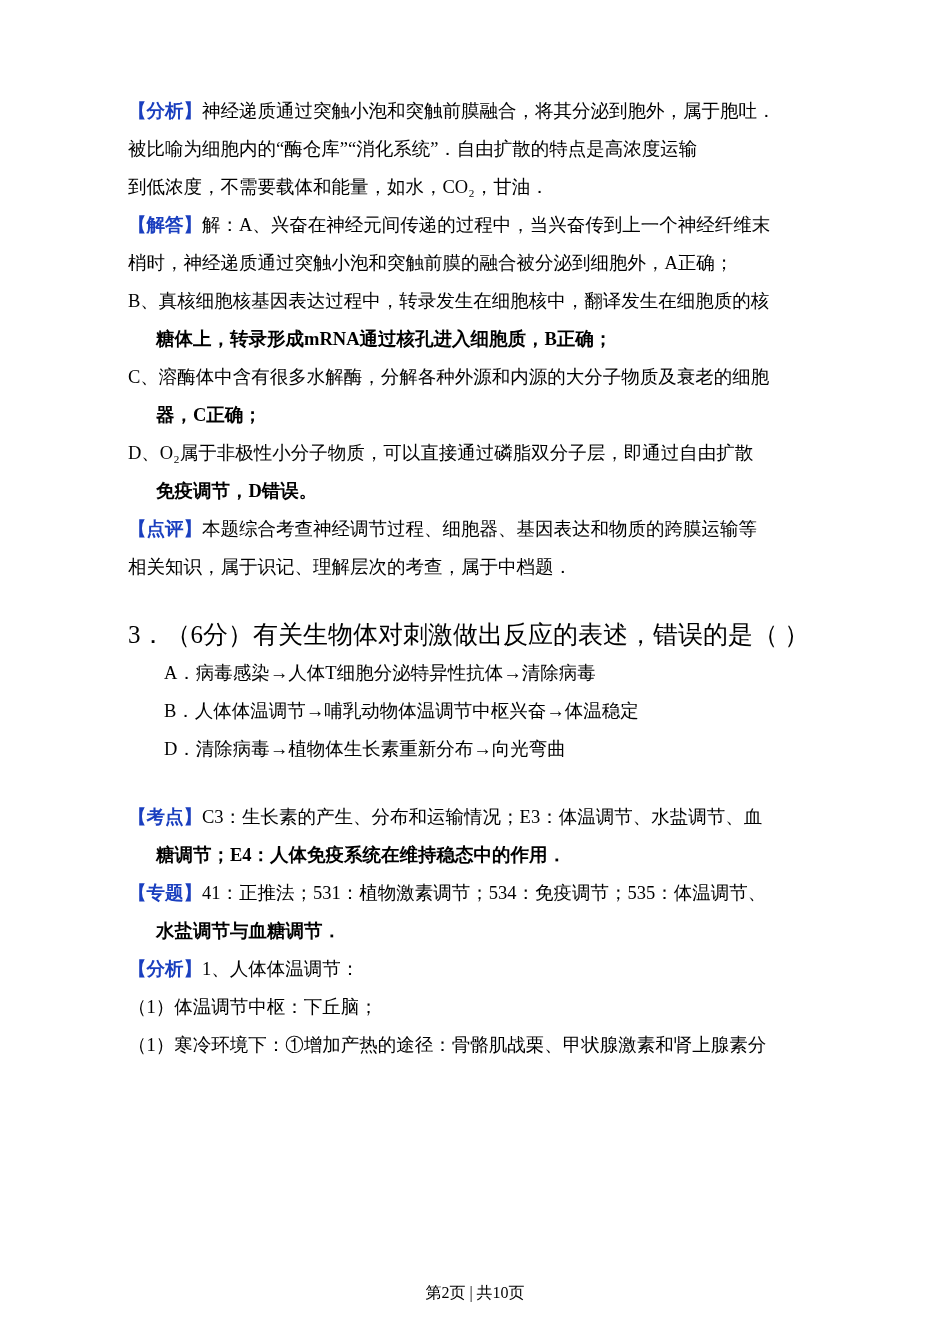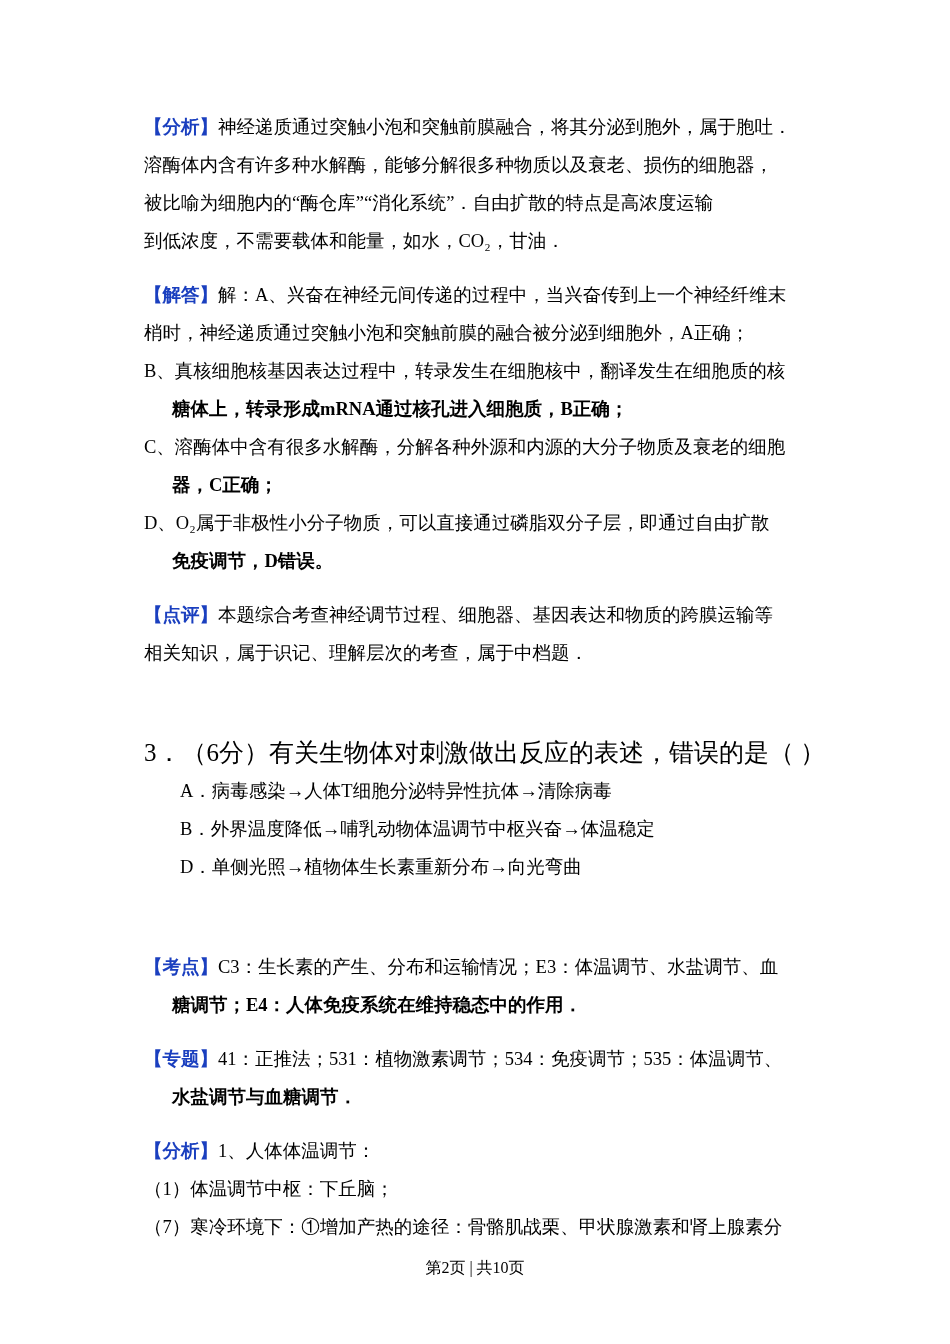--- a/index.html
+++ b/index.html
@@ -16,60 +16,59 @@
     overflow: hidden;
   }
   .page {
     position: relative;
     width: 950px;
     height: 1344px;
     box-sizing: border-box;
     padding: 92px 128px 0 128px;
   }
   .blk {
-    margin: 16px;
+    margin: 0;
     padding: 0;
   }
   .line {
     font-size: 18.5px;
     line-height: 38px;
     white-space: nowrap;
   }
   .indent1 { padding-left: 0; }
   .indent2 { padding-left: 28px; font-weight: bold; }
   .tag {
     color: #1a3fbf;
     font-weight: bold;
   }
   .gap-md { height: 30px; }
   .qnum {
     font-size: 25px;
   }
   .footer {
     position: absolute;
     left: 0;
-    bottom: 65px;
+    bottom: 40px;
     width: 950px;
     text-align: center;
     font-size: 16px;
     color: #000;
     font-family: "Liberation Serif", serif;
   }
   .choice {
     padding-left: 36px;
   }
 </style>
 </head>
 <body>
 
 <div class="page">
 
   <div class="blk">
     <div class="line indent1"><span class="tag">【分析】</span><span>神经递质通过突触小泡和突触前膜融合，将其分泌到胞外，属于胞吐．</span></div>
-    <div class="line indent1">溶酶体内含有许多种水解酶，能够分解很多种物质以及衰老、损伤的细胞器，</div>
     <div class="line indent1">被比喻为细胞内的“酶仓库”“消化系统”．自由扩散的特点是高浓度运输</div>
     <div class="line indent1">到低浓度，不需要载体和能量，如水，CO₂，甘油．</div>
   </div>
 
   <div class="blk">
     <div class="line indent1"><span class="tag">【解答】</span><span>解：A、兴奋在神经元间传递的过程中，当兴奋传到上一个神经纤维末</span></div>
     <div class="line indent1">梢时，神经递质通过突触小泡和突触前膜的融合被分泌到细胞外，A正确；</div>
     <div class="line indent1">B、真核细胞核基因表达过程中，转录发生在细胞核中，翻译发生在细胞质的核</div>
     <div class="line indent2">糖体上，转录形成mRNA通过核孔进入细胞质，B正确；</div>
     <div class="line indent1">C、溶酶体中含有很多水解酶，分解各种外源和内源的大分子物质及衰老的细胞</div>
@@ -81,36 +80,36 @@
   <div class="blk">
     <div class="line indent1"><span class="tag">【点评】</span><span>本题综合考查神经调节过程、细胞器、基因表达和物质的跨膜运输等</span></div>
     <div class="line indent1">相关知识，属于识记、理解层次的考查，属于中档题．</div>
   </div>
 
   <div class="gap-md"></div>
 
   <div class="blk">
     <div class="line indent1 qnum"><span>3．（6分）</span><span>有关生物体对刺激做出反应的表述，错误的是（      ）</span></div>
     <div class="line choice">A．病毒感染→人体T细胞分泌特异性抗体→清除病毒</div>
-    <div class="line choice">B．外界温度降低→哺乳动物体温调节中枢兴奋→体温稳定</div>
-    <div class="line choice">D．单侧光照→植物体生长素重新分布→向光弯曲</div>
+    <div class="line choice">B．人体体温调节→哺乳动物体温调节中枢兴奋→体温稳定</div>
+    <div class="line choice">D．清除病毒→植物体生长素重新分布→向光弯曲</div>
   </div>
 
   <div class="gap-md"></div>
 
   <div class="blk">
     <div class="line indent1"><span class="tag">【考点】</span><span>C3：生长素的产生、分布和运输情况；E3：体温调节、水盐调节、血</span></div>
     <div class="line indent2">糖调节；E4：人体免疫系统在维持稳态中的作用．</div>
   </div>
 
   <div class="blk">
     <div class="line indent1"><span class="tag">【专题】</span><span>41：正推法；531：植物激素调节；534：免疫调节；535：体温调节、</span></div>
     <div class="line indent2">水盐调节与血糖调节．</div>
   </div>
 
   <div class="blk">
     <div class="line indent1"><span class="tag">【分析】</span><span>1、人体体温调节：</span></div>
     <div class="line indent1">（1）体温调节中枢：下丘脑；</div>
-    <div class="line indent1">（7）寒冷环境下：①增加产热的途径：骨骼肌战栗、甲状腺激素和肾上腺素分</div>
+    <div class="line indent1">（1）寒冷环境下：①增加产热的途径：骨骼肌战栗、甲状腺激素和肾上腺素分</div>
   </div>
 
   <div class="footer">第2页 | 共10页</div>
 </div>
 
 </body></html>

